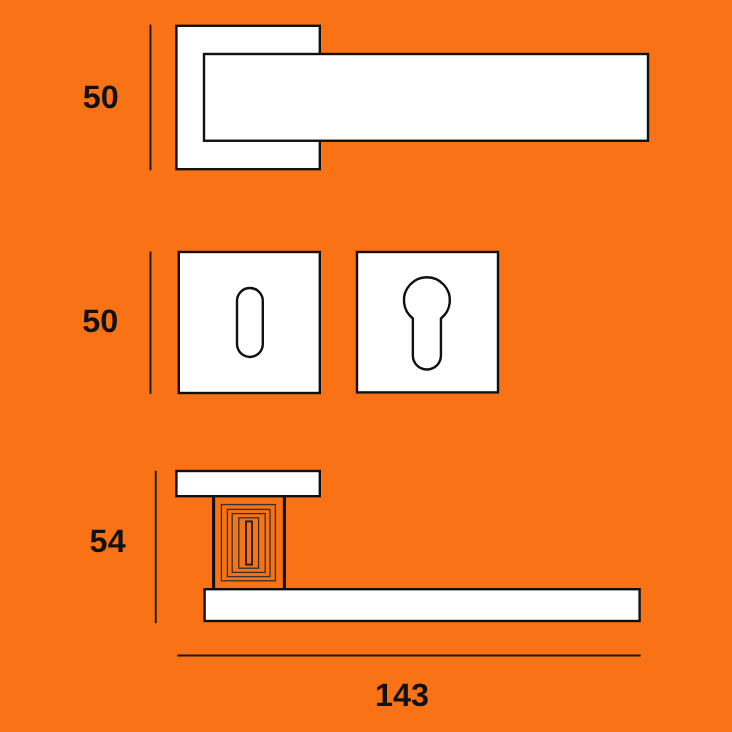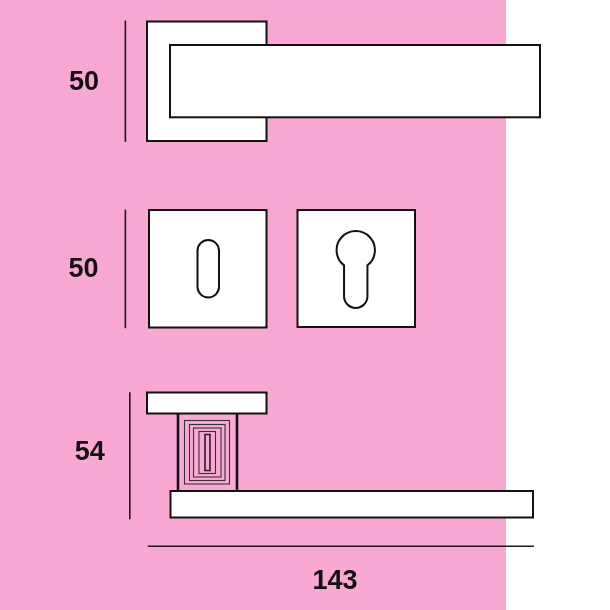--- a/index.html
+++ b/index.html
@@ -1,16 +1,16 @@
 <!DOCTYPE html>
 <html><head>
 <meta charset="utf-8">
 <style>
   html,body{margin:0;padding:0;background:#fff;}
-  .page{width:506px;height:610px;position:relative;background:#f9a8d4;}
+  .page{width:610px;height:610px;position:relative;background:#f97316;}
   svg{position:absolute;top:0;left:0;}
   text{font-family:"Liberation Sans",sans-serif;font-weight:700;font-size:27px;fill:#111;}
 </style>
 </head>
 <body>
 
 <div class="page">
 <svg width="610" height="610" viewBox="0 0 610 610">
 
   <line x1="125.4" y1="20.5" x2="125.4" y2="142" stroke="#1a1a1a" stroke-width="1.6"></line>

